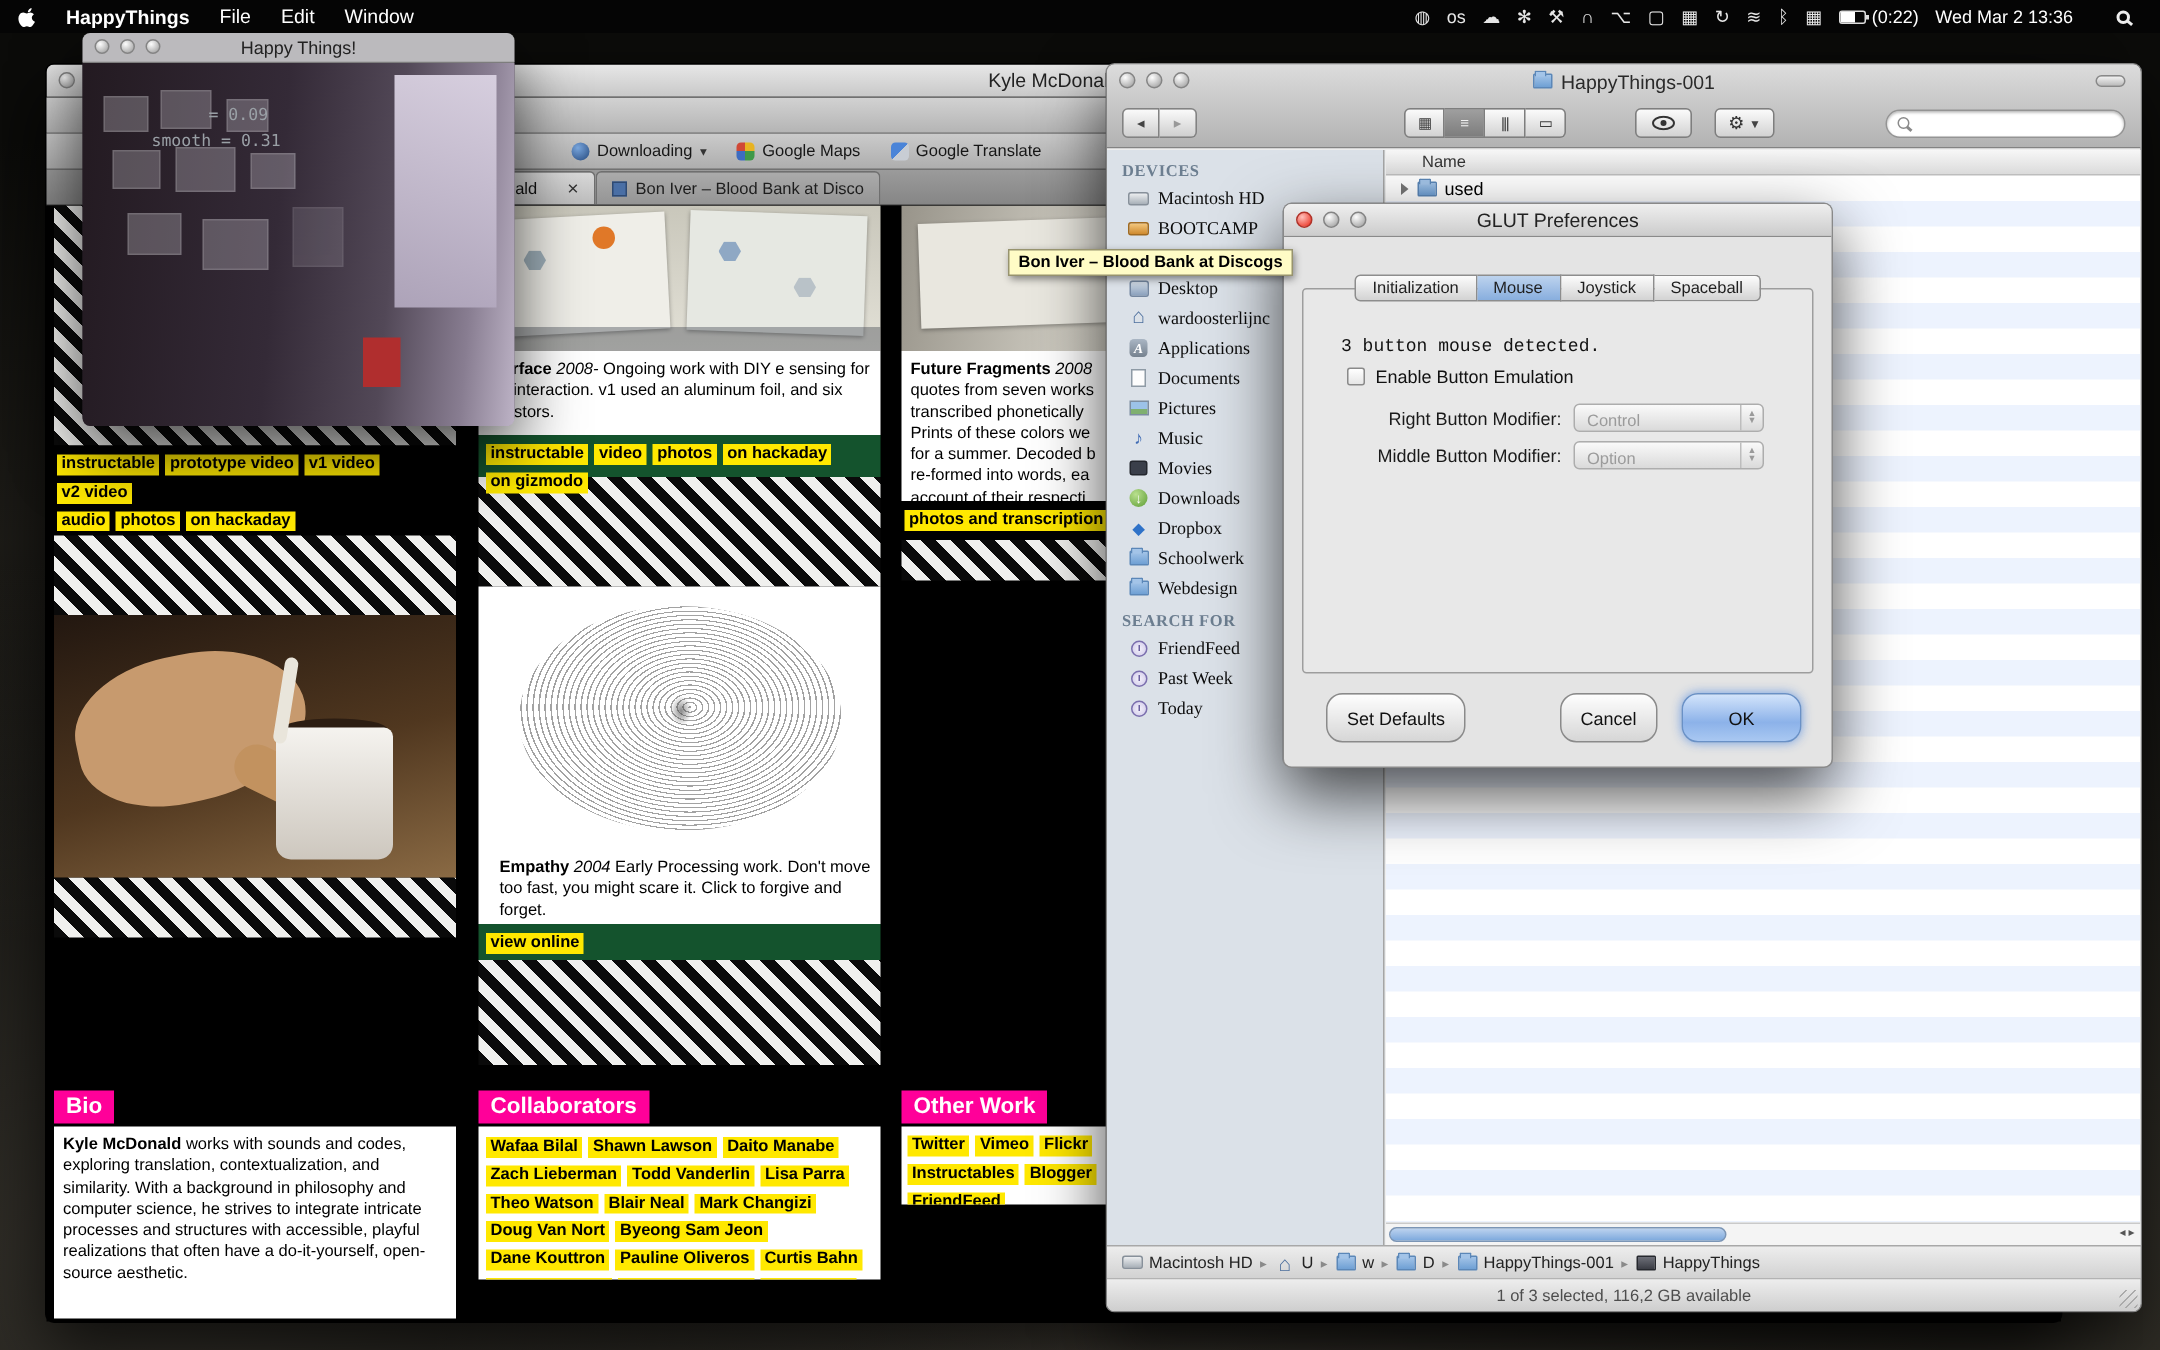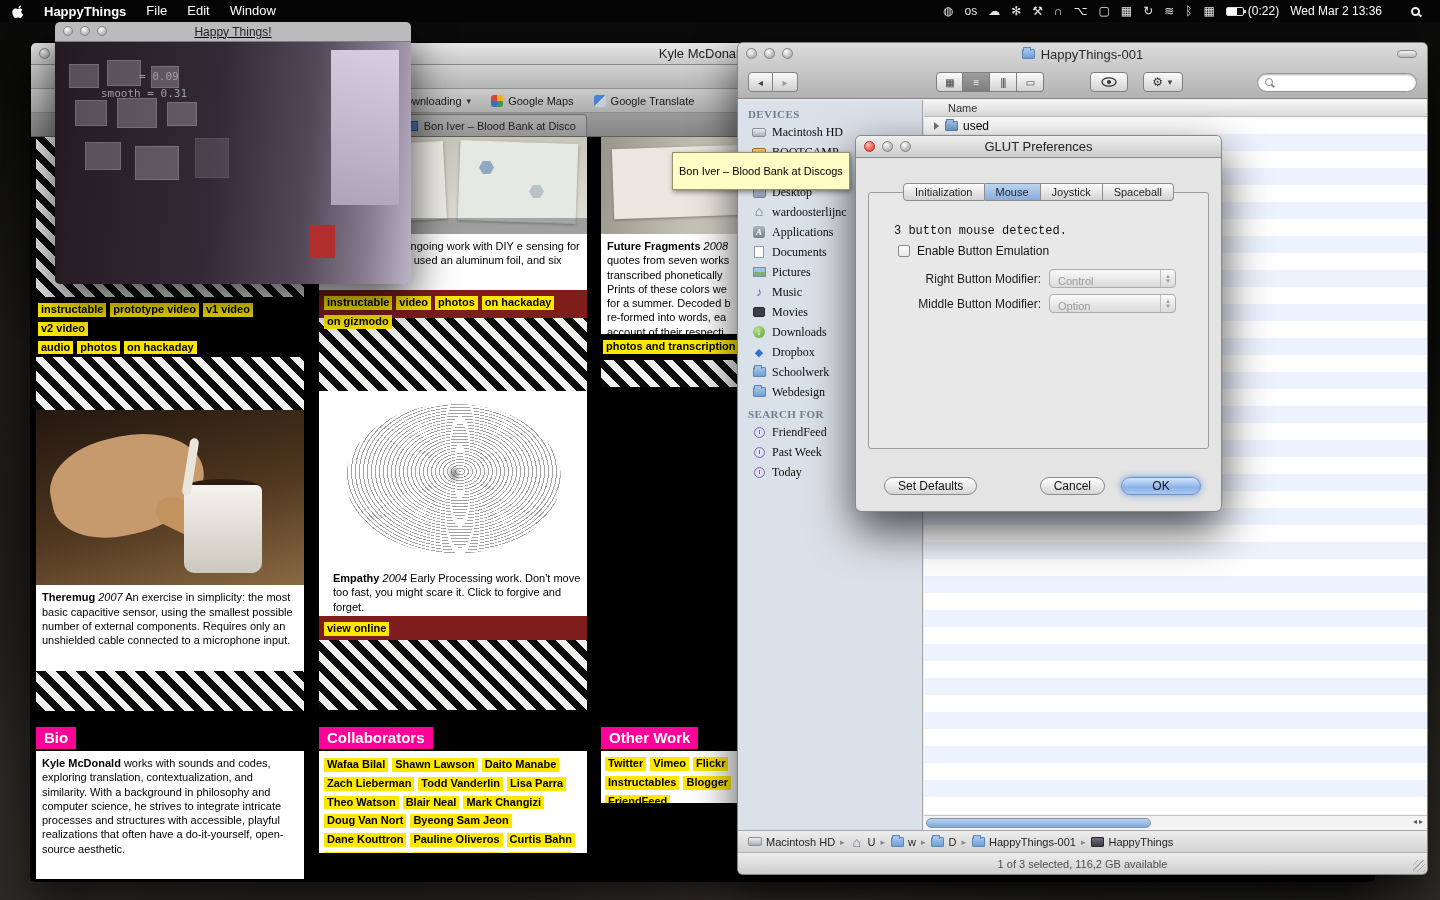--- a/index.html
+++ b/index.html
@@ -47,42 +47,42 @@
 .tab{height:22px;display:flex;align-items:center;gap:6px;padding:0 10px;font-size:11px;color:#111;border:1px solid #6f6f6f;border-bottom:none;border-radius:4px 4px 0 0;max-width:240px;white-space:nowrap;overflow:hidden;}
 .tab.active{background:linear-gradient(#dadada,#bdbdbd);}
 .tab.inactive{background:linear-gradient(#ababab,#959595);color:#1d1d1d;}
 .favicon{width:10px;height:10px;background:#4a6fa5;border:1px solid #2e4a73;flex:none;}
 .tclose{margin-left:14px;color:#333;font-size:13px;line-height:10px;}
 .page{position:absolute;top:94px;bottom:0;left:0;right:0;background:#000;overflow:hidden;}
 .col{position:absolute;top:0;height:100%;}
 .stripes{background:repeating-linear-gradient(45deg,#0a0a0a 0 7px,#f0f0ee 7px 14px);}
 .chip{display:inline-block;background:#ffe800;color:#000;font-weight:bold;font-size:11px;padding:0 3px;margin:2px 4px 1px 0;line-height:1.25;}
 .tagzone{background:#000;padding:2px 2px;}
-.tagrow{background:#7f1d1d;padding:2px 5px 3px;}
+.tagrow{background:#14532d;padding:2px 5px 3px;}
 .cardtext{background:#fff;color:#000;font-size:11px;line-height:1.3;padding:5px 6px;}
 .pinkhead{position:absolute;left:0;display:inline-block;background:#ff0099;color:#fff;font-weight:bold;font-size:15px;padding:2px 8px;line-height:1.2;}
 .bottomcard{position:absolute;left:0;background:#fff;overflow:hidden;}
 .img{position:relative;overflow:hidden;}
 .img-hex{height:97px;background:linear-gradient(#c9c7bb,#e3e1d7);}
 .print{position:absolute;background:#efeee8;box-shadow:0 1px 3px rgba(0,0,0,.35);}
 .hexdot{position:absolute;width:15px;height:15px;border-radius:50%;background:#e07828;}
 .hx{position:absolute;width:15px;height:13px;background:#9fb0ba;clip-path:polygon(25% 0,75% 0,100% 50%,75% 100%,25% 100%,0 50%);}
 .img-hex::after{content:"";position:absolute;left:0;right:0;bottom:0;height:16px;background:rgba(38,44,58,.35);}
 .img-frag{height:97px;background:linear-gradient(100deg,#98948a,#d6d3c9 55%,#b5b1a5);}
 .img-theremug{height:175px;background:linear-gradient(165deg,#221710,#50371f 55%,#8a6a44);}
 .mug{position:absolute;right:42px;bottom:12px;width:78px;height:88px;background:linear-gradient(#f5f3ef,#cdc7be);border-radius:6px 6px 10px 10px;}
 .mughole{position:absolute;right:46px;bottom:92px;width:70px;height:14px;background:#2c1d12;border-radius:50%;}
 .hand{position:absolute;left:14px;top:26px;width:155px;height:98px;background:#c79a6e;border-radius:48% 52% 55% 45%;transform:rotate(-12deg);}
 .thumb{position:absolute;left:118px;top:96px;width:74px;height:30px;background:#c2925f;border-radius:15px;transform:rotate(26deg);}
 .spoon{position:absolute;left:150px;top:28px;width:9px;height:58px;background:#e9e5db;border-radius:5px;transform:rotate(9deg);}
 .img-empathy{height:175px;background:#fff;display:flex;align-items:center;justify-content:center;}
 .swirl{width:215px;height:150px;border-radius:50%;background:repeating-radial-gradient(ellipse at 53% 45%, rgba(100,100,100,.6) 0 1px, rgba(255,255,255,0) 1px 4px);position:relative;}
 .swirl::after{content:"";position:absolute;left:47%;top:40%;width:14px;height:20px;border-radius:50%;background:radial-gradient(rgba(60,60,60,.6),transparent 70%);}
 
-.video{left:55px;top:22px;width:356px;height:262px;z-index:20;background:rgba(30,24,32,.97);text-decoration:underline;}
+.video{left:55px;top:22px;width:288px;height:262px;z-index:20;background:rgba(30,24,32,.97);}
 .video .titlebar{height:20px;background:rgba(210,210,212,.88);border-bottom:1px solid #7d7d7d;font-size:12px;}
 .video .lights{top:4px;}
 .video .light{width:10px;height:10px;}
 .vart{position:absolute;left:0;right:0;top:20px;bottom:0;background:linear-gradient(95deg,#231a21 0%,#342a37 45%,#524857 70%,#887d91 88%,#bdb3c6 100%);overflow:hidden;border-radius:0 0 5px 5px;}
 .vp{position:absolute;background:rgba(235,230,240,.26);border:1px solid rgba(255,255,255,.14);}
 .vdoor{position:absolute;right:12px;top:8px;width:68px;height:155px;background:linear-gradient(#ddd5e5,#b4aac0);opacity:.92;}
 .vred{position:absolute;right:76px;bottom:26px;width:25px;height:33px;background:#b02e2e;}
 .voverlay{position:absolute;left:46px;top:26px;font-family:"DejaVu Sans Mono",monospace;font-size:11px;color:#9aa0a6;line-height:17px;}
 .voverlay .l1{padding-left:38px;display:block;}
 
@@ -135,38 +135,38 @@
 .disc{width:0;height:0;border-left:5px solid #767676;border-top:4px solid transparent;border-bottom:4px solid transparent;}
 .hscroll{position:absolute;left:0;right:0;bottom:0;height:15px;background:#f4f4f4;border-top:1px solid #c9c9c9;}
 .hthumb{position:absolute;left:2px;top:2px;width:225px;height:10px;border-radius:6px;background:linear-gradient(#bdd3ef,#7da9dd);border:1px solid #7b95b5;}
 .harrows{position:absolute;right:2px;top:1px;font-size:8px;color:#555;letter-spacing:2px;}
 .pathbar{position:absolute;left:0;right:0;bottom:22px;height:22px;background:linear-gradient(#ededed,#d2d2d2);border-top:1px solid #a8a8a8;display:flex;align-items:center;padding:0 10px;font-size:11px;color:#222;gap:5px;overflow:hidden;white-space:nowrap;}
 .pseg{display:inline-flex;align-items:center;gap:4px;}
 .psep{color:#8a8a8a;font-size:9px;}
 .statusbar{position:absolute;left:0;right:0;bottom:0;height:22px;background:linear-gradient(#ededed,#cecece);border-top:1px solid #b3b3b3;display:flex;align-items:center;justify-content:center;font-size:11px;color:#4d4d4d;border-radius:0 0 5px 5px;}
 .grip{position:absolute;right:2px;bottom:2px;width:12px;height:12px;background:repeating-linear-gradient(135deg,transparent 0 3px,#aaa 3px 4px);}
 
-.tooltip{position:absolute;left:672px;top:152px;z-index:55;background:#fffcc6;border:1px solid #97936e;font-size:11px;color:#000;padding:12px 6px;box-shadow:1px 2px 5px rgba(0,0,0,.45);white-space:nowrap;}
+.tooltip{position:absolute;left:672px;top:166px;z-index:55;background:#fffcc6;border:1px solid #97936e;font-size:11px;color:#000;padding:2px 6px;box-shadow:1px 2px 5px rgba(0,0,0,.45);white-space:nowrap;font-weight:bold;}
 
 .glut{left:855px;top:135px;width:367px;height:377px;background:#e4e4e4;z-index:50;border:1px solid rgba(0,0,0,.4);}
 .glut .titlebar{background:linear-gradient(#efefef,#ccc);}
 .glut-tabs{position:absolute;top:47px;left:0;right:0;display:flex;justify-content:center;z-index:3;}
 .gtab{font-size:11px;padding:0 11px;background:linear-gradient(#fcfcfc,#d3d3d3);border:1px solid #8d8d8d;border-left:none;color:#1e1e1e;height:18px;display:flex;align-items:center;}
 .gtab:first-child{border-left:1px solid #8d8d8d;border-radius:4px 0 0 4px;}
 .gtab:last-child{border-radius:0 4px 4px 0;}
 .gtab.selected{background:linear-gradient(#bdd3ee,#88aede);}
 .glut-box{position:absolute;left:12px;right:12px;top:56px;bottom:62px;border:1px solid #9d9d9d;border-radius:3px;background:#e8e8e8;}
 .glut-text{position:absolute;left:38px;top:88px;font-size:12px;color:#111;font-family:Liberation Mono, monospace;}
 .cbrow{position:absolute;left:42px;top:108px;display:flex;align-items:center;gap:7px;font-size:12px;color:#111;}
 .cb{width:12px;height:12px;border:1px solid #8a8a8a;border-radius:2px;background:linear-gradient(#fff,#e6e6e6);}
 .modrow{position:absolute;font-size:12px;color:#1a1a1a;}
 .modlabel{position:absolute;left:20px;width:165px;text-align:right;}
 .popup{position:absolute;left:193px;top:-3px;width:127px;height:19px;border:1px solid #adadad;border-radius:4px;background:linear-gradient(#fafafa,#dadada);color:#9b9b9b;font-size:11px;display:flex;align-items:flex-end;padding-left:8px;}
 .stepper{margin-left:auto;width:15px;height:100%;border-left:1px solid #bdbdbd;display:flex;flex-direction:column;align-items:center;justify-content:center;font-size:6px;color:#9a9a9a;line-height:5px;}
-.aquabtn{position:absolute;height:18px;border-radius:11px;border:1px solid #8a8a8a;background:linear-gradient(#fefefe,#d6d6d6);font-size:12px;color:#111;display:flex;align-items:center;justify-content:center;padding:0 13px;}
+.aquabtn{position:absolute;height:33px;border-radius:11px;border:1px solid #8a8a8a;background:linear-gradient(#fefefe,#d6d6d6);font-size:12px;color:#111;display:flex;align-items:center;justify-content:center;padding:0 13px;}
 .aquabtn.default{background:linear-gradient(#d3e4fb,#8cb2e9 60%,#a9c8f2);border-color:#6a91c6;box-shadow:0 0 7px rgba(100,150,225,.9);}
 .future-lines div{line-height:1.3;}
 </style>
 </head>
 <body>
 
 <div class="desktop">
 
   <div class="window browser">
     <div class="titlebar">
@@ -213,24 +213,20 @@
             <div id="col1tags2"><span class="chip">audio</span><span class="chip">photos</span><span class="chip">on hackaday</span></div>
         </div>
         <div class="stripes" style="height:53px;"></div>
         <div>
           <div class="img img-theremug">
             <div class="hand"></div>
               <div class="thumb"></div>
               <div class="mughole"></div>
               <div class="mug"></div>
               <div class="spoon"></div>
-          </div>
-          <div class="cardtext" style="height:86px;">
-            <b>Theremug</b> <i>2007</i>
-            <span>An exercise in simplicity: the most basic capacitive sensor, using the smallest possible number of external components. Requires only an unshielded cable connected to a microphone input.</span>
           </div>
         </div>
         <div class="stripes" style="height:40px;"></div>
         <div class="pinkhead" style="top:590px;">Bio</div>
         <div class="bottomcard cardtext" style="top:614px;width:268px;height:128px;">
           <b>Kyle McDonald</b> <span>works with sounds and codes, exploring translation, contextualization, and similarity. With a background in philosophy and computer science, he strives to integrate intricate processes and structures with accessible, playful realizations that often have a do-it-yourself, open-source aesthetic.</span>
         </div>
       </div>
 
       <div class="col" style="left:288px;width:268px;">

